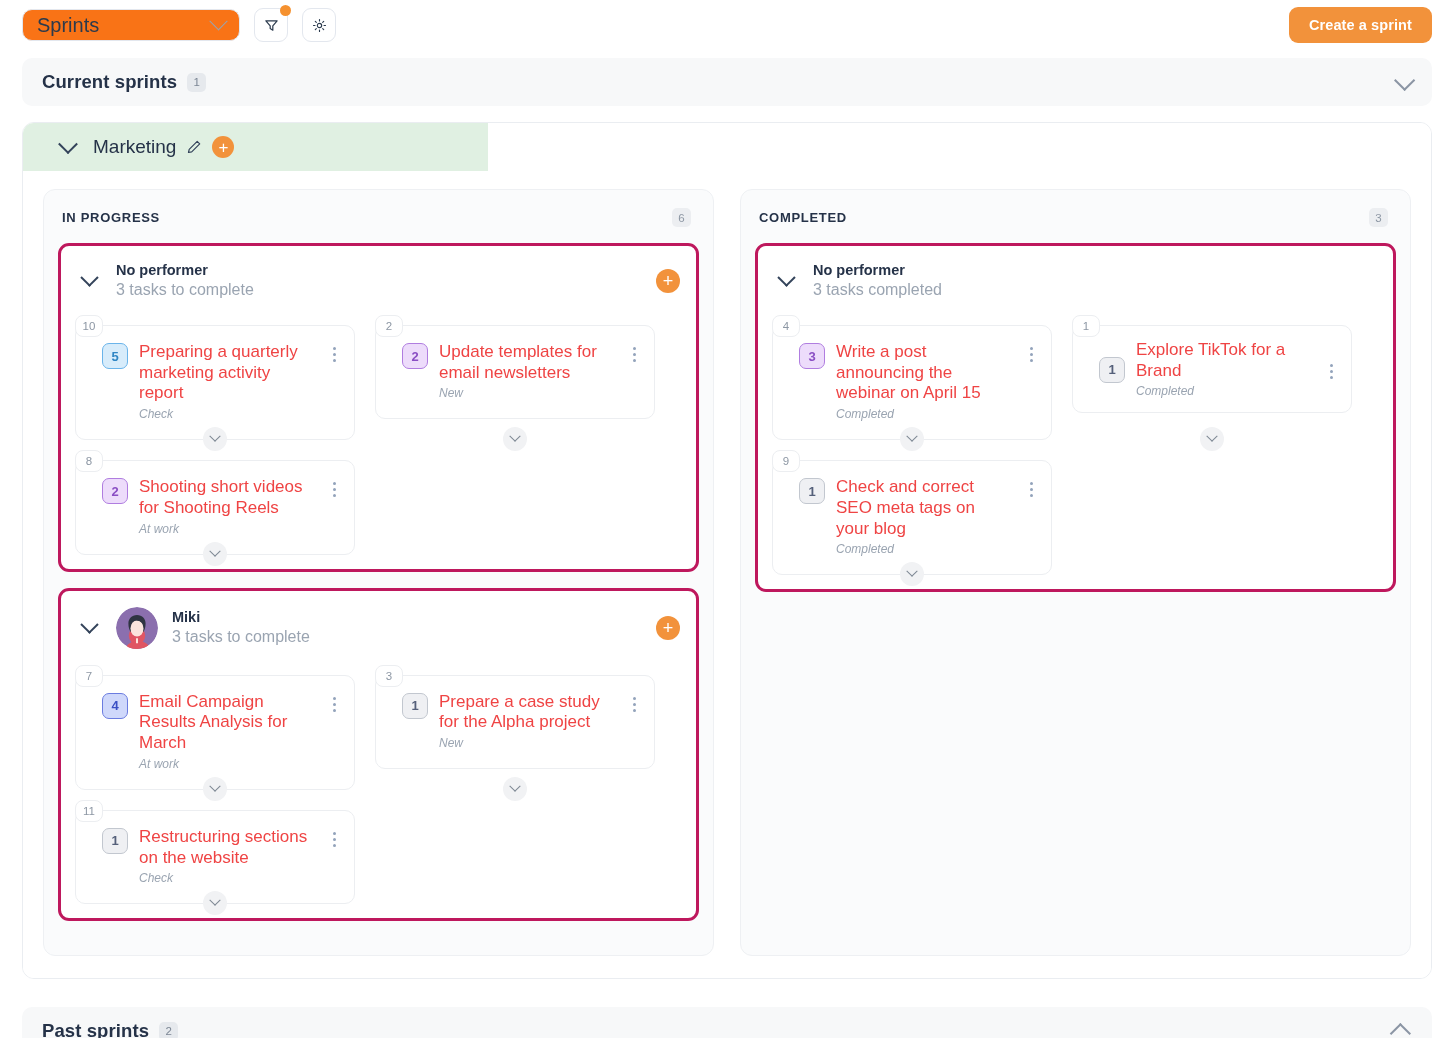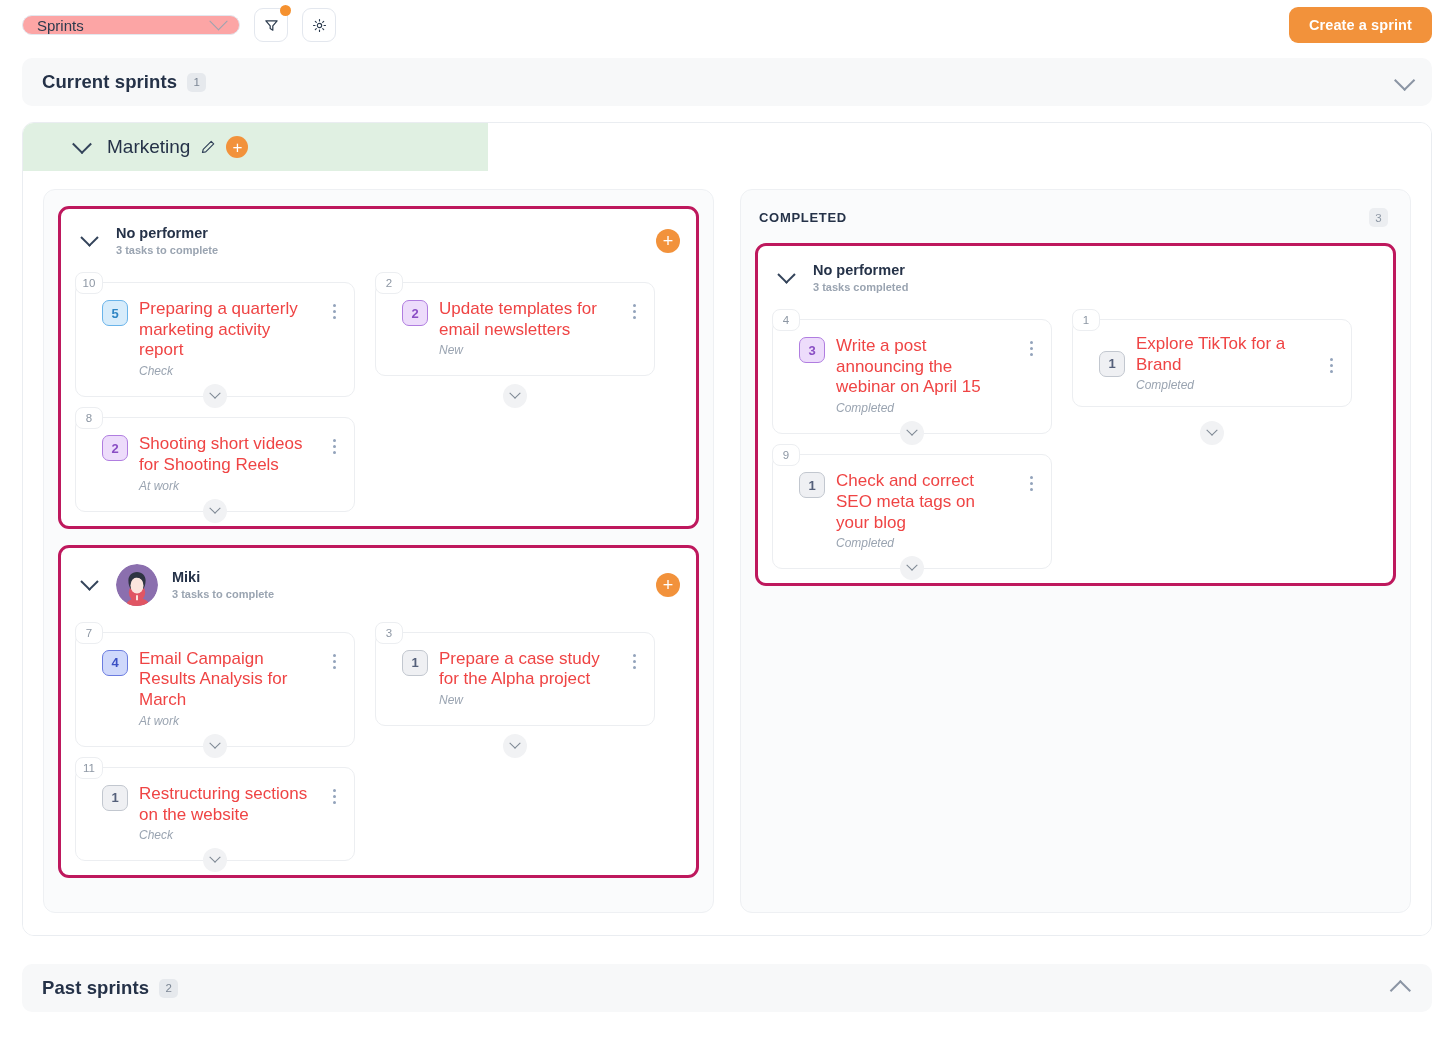--- a/index.html
+++ b/index.html
@@ -13,28 +13,28 @@
 
   
   .toolbar {
     height: 50px;
     display: flex;
     align-items: center;
     padding: 0 18px 0 22px;
     gap: 14px;
   }
   .select-box {
-    height: 20px;
+    height: 32px;
     border: 1px solid #e3e7ee;
     border-radius: 10px;
-    background: #fca5a5;
+    background: #f97316;
     display: flex;
     align-items: center;
     padding: 0 14px;
-    font-size: 15px;
+    font-size: 20px;
     color: #2b3a4d;
     cursor: pointer;
   }
   .select-box.w1 { width: 218px; }
   .select-box.w2 { width: 236px; }
   .select-label { flex: 1; }
   .chev {
     width: 13px; height: 13px;
     border-right: 1.6px solid #9aa3b0;
     border-bottom: 1.6px solid #9aa3b0;
@@ -129,21 +129,20 @@
     background: #e0f0e2;
     width: 33%;
   }
   .sprint-head-inner {
     position: relative;
     display: flex;
     align-items: center;
     width: 100%;
     padding: 0 18px 0 38px;
     gap: 10px;
-    margin-left: 14px;
   }
   .sprint-chev {
     width: 14px; height: 14px;
     border-right: 2px solid #33435a;
     border-bottom: 2px solid #33435a;
     transform: rotate(45deg) translate(-2px,-2px);
     cursor: pointer;
     flex: none;
   }
   .sprint-name {
@@ -246,21 +245,21 @@
     flex: none;
   }
   .avatar {
     width: 42px; height: 42px;
     border-radius: 50%;
     overflow: hidden;
     flex: none;
   }
   .group-text { display: flex; flex-direction: column; gap: 3px; }
   .group-name { font-size: 14.5px; font-weight: 700; color: #253248; }
-  .group-sub { font-size: 11px; color: #9aa4b1; font-weight: bold; }
+  .group-sub { font-size: 16px; color: #9aa4b1; }
   .group-add {
     margin-left: auto;
     width: 24px; height: 24px;
     border-radius: 50%;
     background: #f2923b;
     color: #fff;
     display: flex; align-items: center; justify-content: center;
     font-size: 18px; line-height: 1;
     cursor: pointer;
     flex: none;
@@ -397,20 +396,24 @@
         <svg width="16" height="16" viewBox="0 0 16 16">
           <path d="M11.2 2.3l2.5 2.5-8 8-3.2.7.7-3.2z" fill="none" stroke="#33435a" stroke-width="1.2" stroke-linejoin="round"></path>
         </svg>
       </span>
       <span class="plus-round">+</span>
     </div>
   </div>
 
   <div class="board" id="board">
       <div class="column">
+        <div class="col-head">
+          <span class="col-title">IN PROGRESS</span>
+          <span class="col-count">6</span>
+        </div>
         <div class="group">
           <div class="group-head">
             <span class="group-chev"></span>
             <span class="group-text">
               <span class="group-name">No performer</span>
               <span class="group-sub">3 tasks to complete</span>
             </span>
             <span class="group-add">+</span>
           </div>
           <div class="task-grid">

